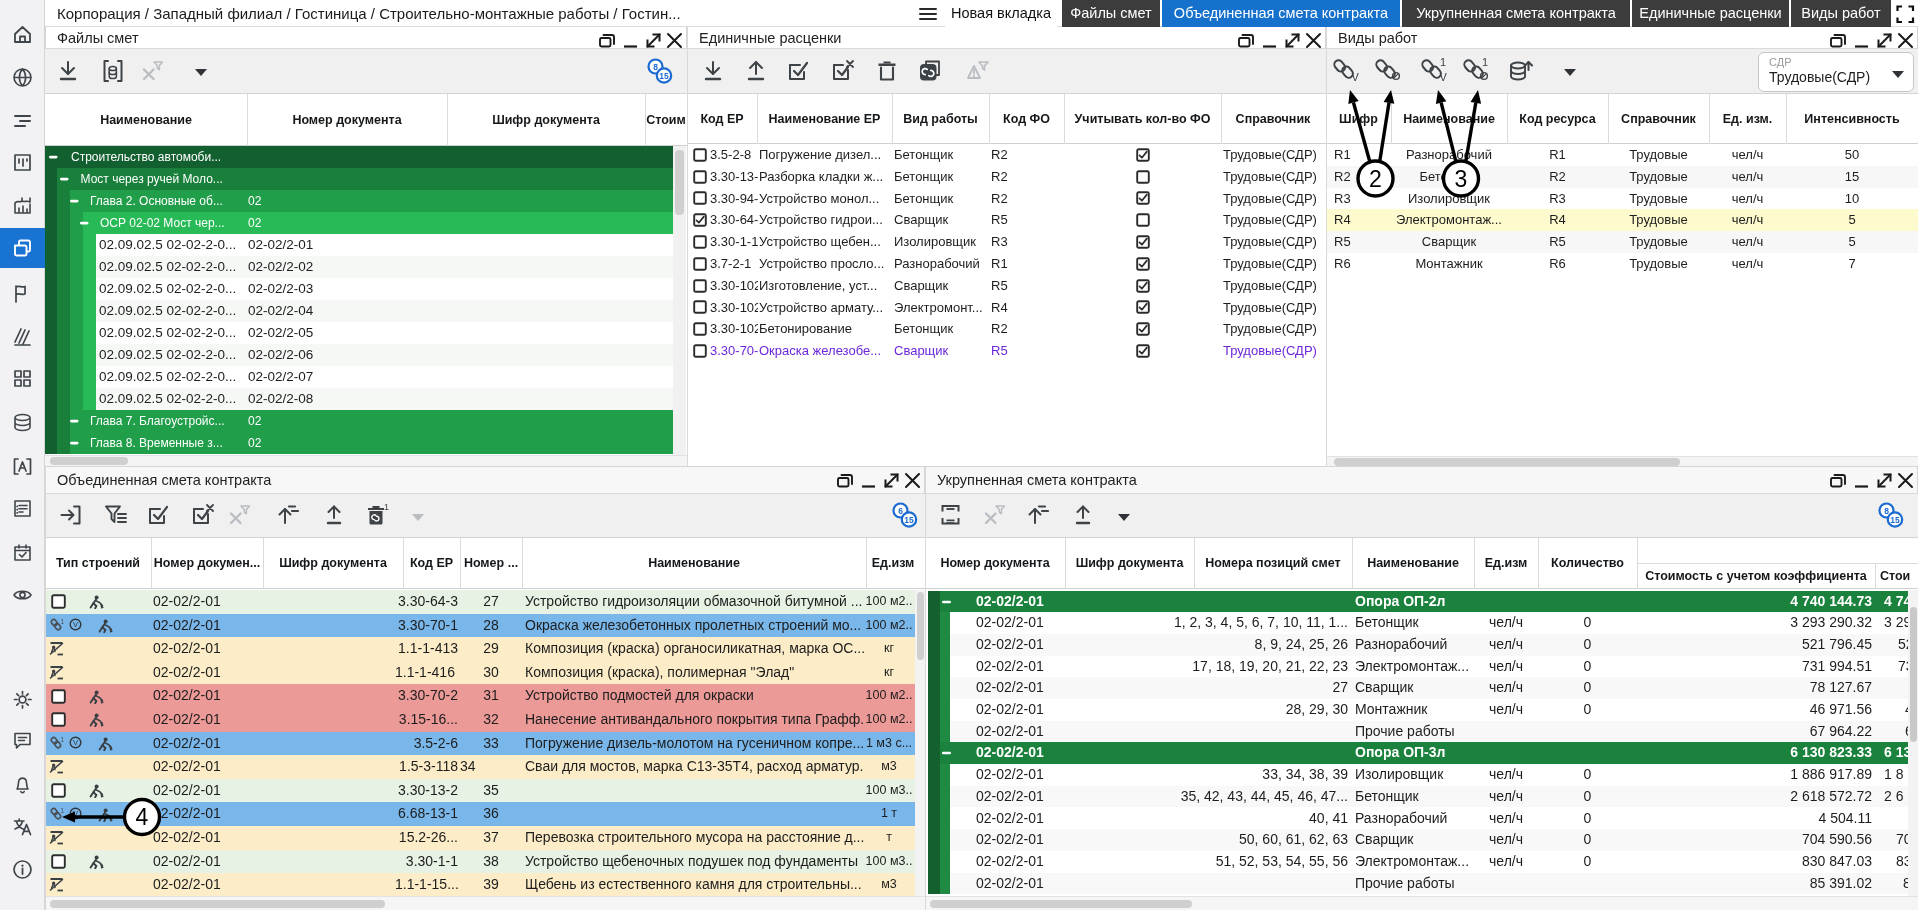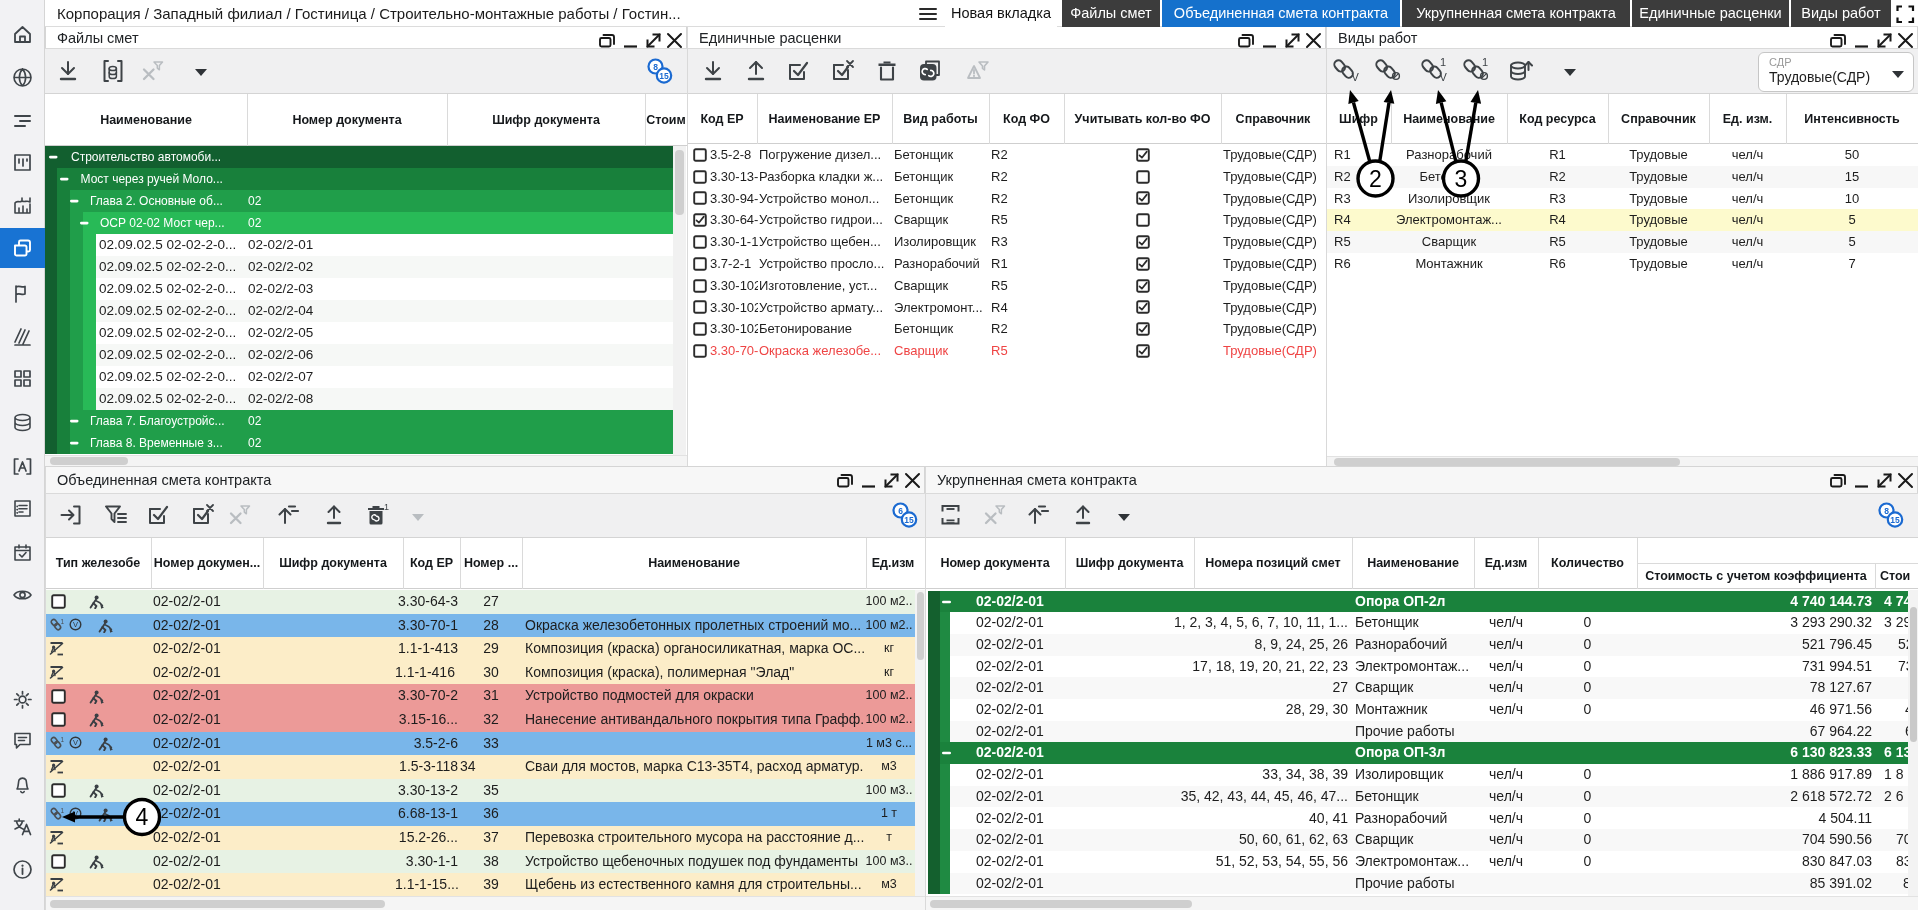--- a/index.html
+++ b/index.html
@@ -404,21 +404,21 @@
 <span class="c" style="left:22px;width:48px">3.30-102</span>
 <span class="c" style="left:71px;width:131px">Бетонирование</span>
 <span class="c" style="left:206px;width:93px">Бетонщик</span>
 <span class="c" style="left:303px;width:71px">R2</span>
 <svg style="position:absolute;left:448px;top:3.9000000000000004px" width="14" height="14" viewBox="0 0 14 14">
         <rect x="1.2" y="1.2" width="11.6" height="11.6" rx="1.5" fill="#fff" stroke="#2c2c2c" stroke-width="1.9"></rect>
         <path d="M3.5 7.42 L5.88 9.7 L10.8 3.6" fill="none" stroke="#2c2c2c" stroke-width="1.7" stroke-linecap="round" stroke-linejoin="round"></path>
       </svg>
 <span class="c" style="left:535px;width:100px">Трудовые(СДР)</span>
 </div>
-<div class="r" style="left:688px;top:340.2px;width:637px;height:21.8px;line-height:21.8px;font-size:13px;color:#ef4444">
+<div class="r" style="left:688px;top:340.2px;width:637px;height:21.8px;line-height:21.8px;font-size:13px;color:#6d28d9">
 <svg style="position:absolute;left:5px;top:3.9000000000000004px" width="14" height="14" viewBox="0 0 14 14">
         <rect x="1.2" y="1.2" width="11.6" height="11.6" rx="1.5" fill="#fff" stroke="#2c2c2c" stroke-width="1.9"></rect>
       </svg>
 <span class="c" style="left:22px;width:48px">3.30-70-</span>
 <span class="c" style="left:71px;width:131px">Окраска железобе...</span>
 <span class="c" style="left:206px;width:93px">Сварщик</span>
 <span class="c" style="left:303px;width:71px">R5</span>
 <svg style="position:absolute;left:448px;top:3.9000000000000004px" width="14" height="14" viewBox="0 0 14 14">
         <rect x="1.2" y="1.2" width="11.6" height="11.6" rx="1.5" fill="#fff" stroke="#2c2c2c" stroke-width="1.9"></rect>
         <path d="M3.5 7.42 L5.88 9.7 L10.8 3.6" fill="none" stroke="#2c2c2c" stroke-width="1.7" stroke-linecap="round" stroke-linejoin="round"></path>
@@ -622,41 +622,42 @@
       <circle cx="18" cy="17.5" r="7.2" fill="#fff" stroke="#1b6ad1" stroke-width="2.2"></circle>
       <text x="18" y="20.5" font-size="8.5" font-weight="bold" fill="#1b6ad1" text-anchor="middle" font-family="Liberation Sans">15</text>
     </svg>
 <div class="abs" style="left:45px;top:538px;width:880px;height:51px;background:#fff;border-bottom:1px solid #cfcfcf"></div>
 <div class="hl" style="left:151px;top:538px;height:51px"></div>
 <div class="hl" style="left:263px;top:538px;height:51px"></div>
 <div class="hl" style="left:403px;top:538px;height:51px"></div>
 <div class="hl" style="left:460px;top:538px;height:51px"></div>
 <div class="hl" style="left:522px;top:538px;height:51px"></div>
 <div class="hl" style="left:866px;top:538px;height:51px"></div>
-<div class="hdr" style="left:45px;top:538px;width:106px;height:51px;line-height:51px">Тип железобе</div>
+<div class="hdr" style="left:45px;top:538px;width:106px;height:51px;line-height:51px">Тип строений</div>
 <div class="hdr" style="left:151px;top:538px;width:112px;height:51px;line-height:51px">Номер докумен...</div>
 <div class="hdr" style="left:263px;top:538px;width:140px;height:51px;line-height:51px">Шифр документа</div>
 <div class="hdr" style="left:403px;top:538px;width:57px;height:51px;line-height:51px">Код ЕР</div>
 <div class="hdr" style="left:460px;top:538px;width:62px;height:51px;line-height:51px">Номер ...</div>
 <div class="hdr" style="left:522px;top:538px;width:344px;height:51px;line-height:51px">Наименование</div>
 <div class="hdr" style="left:866px;top:538px;width:54px;height:51px;line-height:51px">Ед.изм</div>
 <div class="r" style="left:46px;top:590.0px;width:869px;height:23.6px;background:#e7f2e4;line-height:23.6px;font-size:14px;color:#1d1d1d">
 <svg style="position:absolute;left:5px;top:4.300000000000001px" width="15" height="15" viewBox="0 0 15 15">
         <rect x="1.2" y="1.2" width="12.6" height="12.6" rx="1.5" fill="#fff" stroke="#2c2c2c" stroke-width="1.9"></rect>
       </svg>
 <svg style="position:absolute;left:43px;top:5.300000000000001px" width="16" height="14" viewBox="0 0 16 14">
         <circle cx="7.6" cy="2.5" r="2" fill="#3a3f44"></circle>
         <path d="M7 4.5 L4.4 8.2 L1.6 12.6" fill="none" stroke="#3a3f44" stroke-width="1.9" stroke-linecap="round" stroke-linejoin="round"></path>
         <path d="M4.4 8.2 L7.4 11 L6.2 13.2" fill="none" stroke="#3a3f44" stroke-width="1.9" stroke-linecap="round" stroke-linejoin="round"></path>
         <path d="M6.8 5.6 L10.8 7.8 L13.4 10.6" fill="none" stroke="#3a3f44" stroke-width="1.6" stroke-linecap="round" stroke-linejoin="round"></path>
         <path d="M11.2 8.8 L14.9 12.5 L12.2 13.8 Z" fill="#3a3f44"></path>
       </svg>
 <span class="c" style="left:107px;width:110px">02-02/2-01</span>
 <span class="c" style="left:349px;width:63px;text-align:right">3.30-64-3</span>
 <span class="c" style="left:414px;width:62px;text-align:center">27</span>
+<span class="c" style="left:479px;width:339px">Устройство гидроизоляции обмазочной битумной ...</span>
 <span class="c" style="left:818px;width:50px;text-align:center;font-size:12.5px">100 м2..</span>
 </div>
 <div class="r" style="left:46px;top:613.6px;width:869px;height:23.6px;background:#79b6ea;line-height:23.6px;font-size:14px;color:#1d1d1d">
 <svg style="position:absolute;left:4px;top:4.300000000000001px" width="15" height="15" viewBox="0 0 15 15">
         <g transform="rotate(-40 5.5 6.5) scale(0.62)">
           <rect x="5.5" y="1.5" width="7.6" height="10.5" rx="3.8" fill="none" stroke="#4a4f54" stroke-width="2.6"></rect>
           <rect x="5.5" y="10" width="7.6" height="10.5" rx="3.8" fill="none" stroke="#4a4f54" stroke-width="2.6"></rect>
         </g>
         <text x="10.5" y="5.5" font-size="6.5" fill="#4a4f54" font-family="Liberation Sans">1</text>
       </svg>
@@ -754,20 +755,21 @@
 <svg style="position:absolute;left:52px;top:5.300000000000001px" width="16" height="14" viewBox="0 0 16 14">
         <circle cx="7.6" cy="2.5" r="2" fill="#3a3f44"></circle>
         <path d="M7 4.5 L4.4 8.2 L1.6 12.6" fill="none" stroke="#3a3f44" stroke-width="1.9" stroke-linecap="round" stroke-linejoin="round"></path>
         <path d="M4.4 8.2 L7.4 11 L6.2 13.2" fill="none" stroke="#3a3f44" stroke-width="1.9" stroke-linecap="round" stroke-linejoin="round"></path>
         <path d="M6.8 5.6 L10.8 7.8 L13.4 10.6" fill="none" stroke="#3a3f44" stroke-width="1.6" stroke-linecap="round" stroke-linejoin="round"></path>
         <path d="M11.2 8.8 L14.9 12.5 L12.2 13.8 Z" fill="#3a3f44"></path>
       </svg>
 <span class="c" style="left:107px;width:110px">02-02/2-01</span>
 <span class="c" style="left:349px;width:63px;text-align:right">3.5-2-6</span>
 <span class="c" style="left:414px;width:62px;text-align:center">33</span>
+<span class="c" style="left:479px;width:339px">Погружение дизель-молотом на гусеничном копре...</span>
 <span class="c" style="left:818px;width:50px;text-align:center;font-size:12.5px">1 м3 с...</span>
 </div>
 <div class="r" style="left:46px;top:755.2px;width:869px;height:23.6px;background:#fcedc8;line-height:23.6px;font-size:14px;color:#1d1d1d">
 <svg style="position:absolute;left:3px;top:4.300000000000001px" width="16" height="15" viewBox="0 0 16 15">
         <path d="M1.5 2 H13.5" fill="none" stroke="#3a3f44" stroke-width="2" stroke-linecap="butt" stroke-linejoin="round"></path>
         <path d="M1.5 13 L13.5 2.5" fill="none" stroke="#3a3f44" stroke-width="1.6" stroke-linecap="round" stroke-linejoin="round"></path>
         <circle cx="4.6" cy="6.2" r="1.6" fill="#3a3f44"></circle>
         <path d="M4 7.5 L2.5 11 M5.2 7.8 L6 10.5" fill="none" stroke="#3a3f44" stroke-width="1.4" stroke-linecap="round" stroke-linejoin="round"></path>
         <path d="M8.5 13.5 H14" fill="none" stroke="#3a3f44" stroke-width="1.8" stroke-linecap="butt" stroke-linejoin="round"></path>
       </svg>

